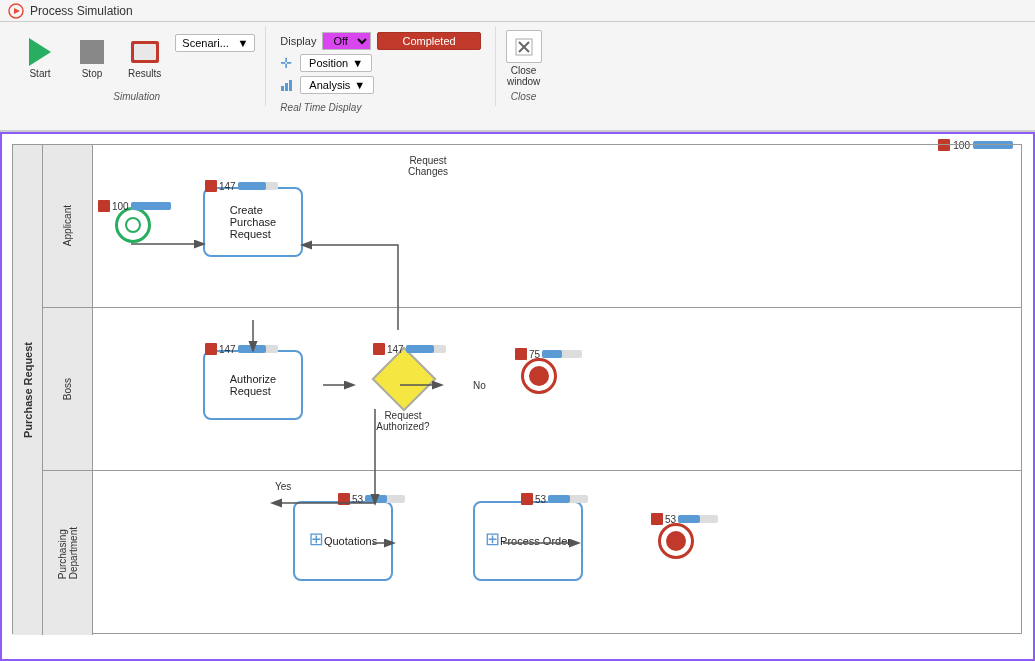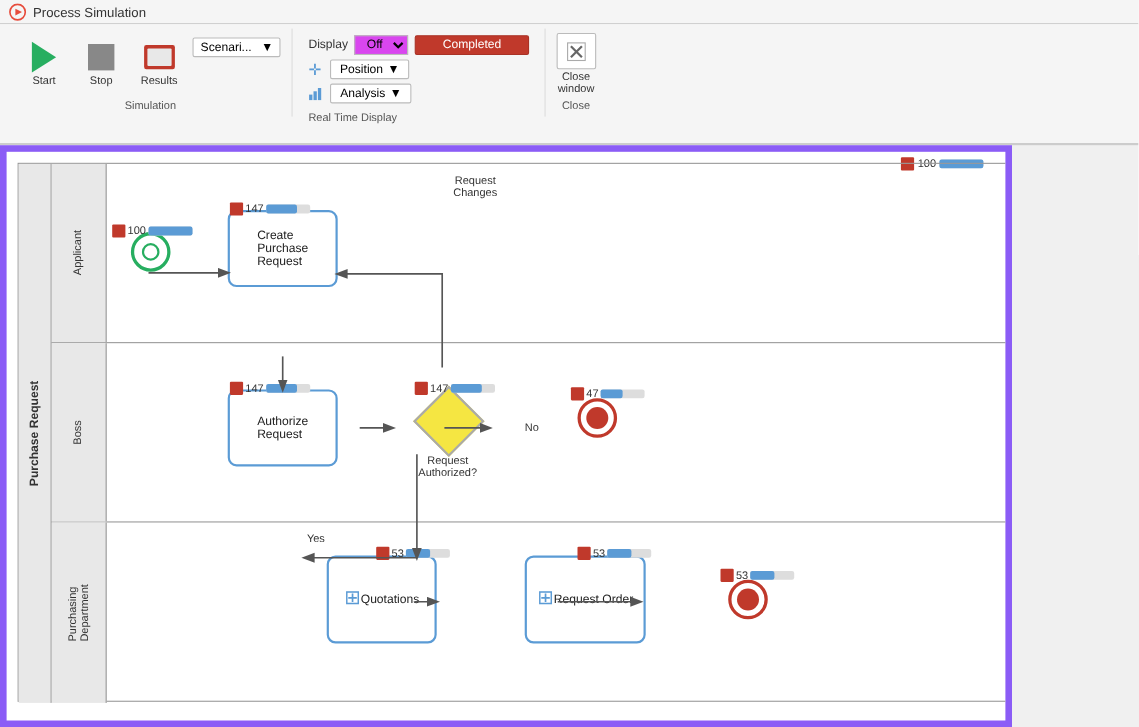--- a/index.html
+++ b/index.html
@@ -38,20 +38,21 @@
       align-items: center;
       border-right: 1px solid #ddd;
       padding: 4px 10px;
       height: 80px;
     }
     .ribbon-group-label {
       font-size: 10px;
       color: #555;
       margin-top: auto;
       padding-top: 4px;
+      font-style: italic;
     }
     .ribbon-buttons-row {
       display: flex;
       align-items: center;
       gap: 4px;
     }
     .ribbon-btn {
       display: flex;
       flex-direction: column;
       align-items: center;
@@ -154,24 +155,24 @@
       justify-content: center;
       cursor: pointer;
       font-size: 20px;
       color: #555;
       border-radius: 2px;
     }
     .close-label { font-size: 10px; color: #333; text-align: center; margin-top: 2px; }
 
     
     .diagram-area {
-      width: 920px;
+      width: 1035px;
       height: 529px;
       background: white;
-      border: 6px solid #8b5cf6;
+      border: 2px solid #8b5cf6;
       position: relative;
       overflow: hidden;
     }
 
     
     .swimlane-container {
       position: absolute;
       top: 10px; left: 10px;
       width: 1010px;
       height: 490px;
@@ -484,21 +485,21 @@
         </div>
 
         <div class="diagram-label" style="left:270px; top:102px; width:80px;">Request<br>Authorized?</div>
 
         <div class="diagram-label" style="left:380px; top:72px;">No</div>
 
         <div class="end-event" style="left:428px; top:50px;"></div>
 
         <div style="position:absolute; left:422px; top:40px; display:flex; align-items:center; gap:2px;">
           <div class="badge-red"></div>
-          <span class="badge-value">47</span>
+          <span class="badge-value">75</span>
           <div class="badge-bar">
               <div class="badge-bar-inner" style="width:50%"></div>
             </div>
         </div>
       </div>
     </div>
 
     <div class="lane-row" style="top:326px; height:164px;">
       <div class="lane-label-col">
         <span class="lane-label-text">Purchasing<br>Department</span>
@@ -515,21 +516,21 @@
         <div style="position:absolute; left:245px; top:22px; display:flex; align-items:center; gap:2px;">
           <div class="badge-red"></div>
           <span class="badge-value">53</span>
           <div class="badge-bar">
               <div class="badge-bar-inner" style="width:55%"></div>
             </div>
         </div>
 
         <div class="process-node" style="left:380px; top:30px; width:110px; height:80px;">
           <div style="font-size:18px; color:#5b9bd5; margin-bottom:4px;">⊞</div>
-          <span>Request Order</span>
+          <span>Process Order</span>
         </div>
 
         <div style="position:absolute; left:428px; top:22px; display:flex; align-items:center; gap:2px;">
           <div class="badge-red"></div>
           <span class="badge-value">53</span>
           <div class="badge-bar">
               <div class="badge-bar-inner" style="width:55%"></div>
             </div>
         </div>
 

